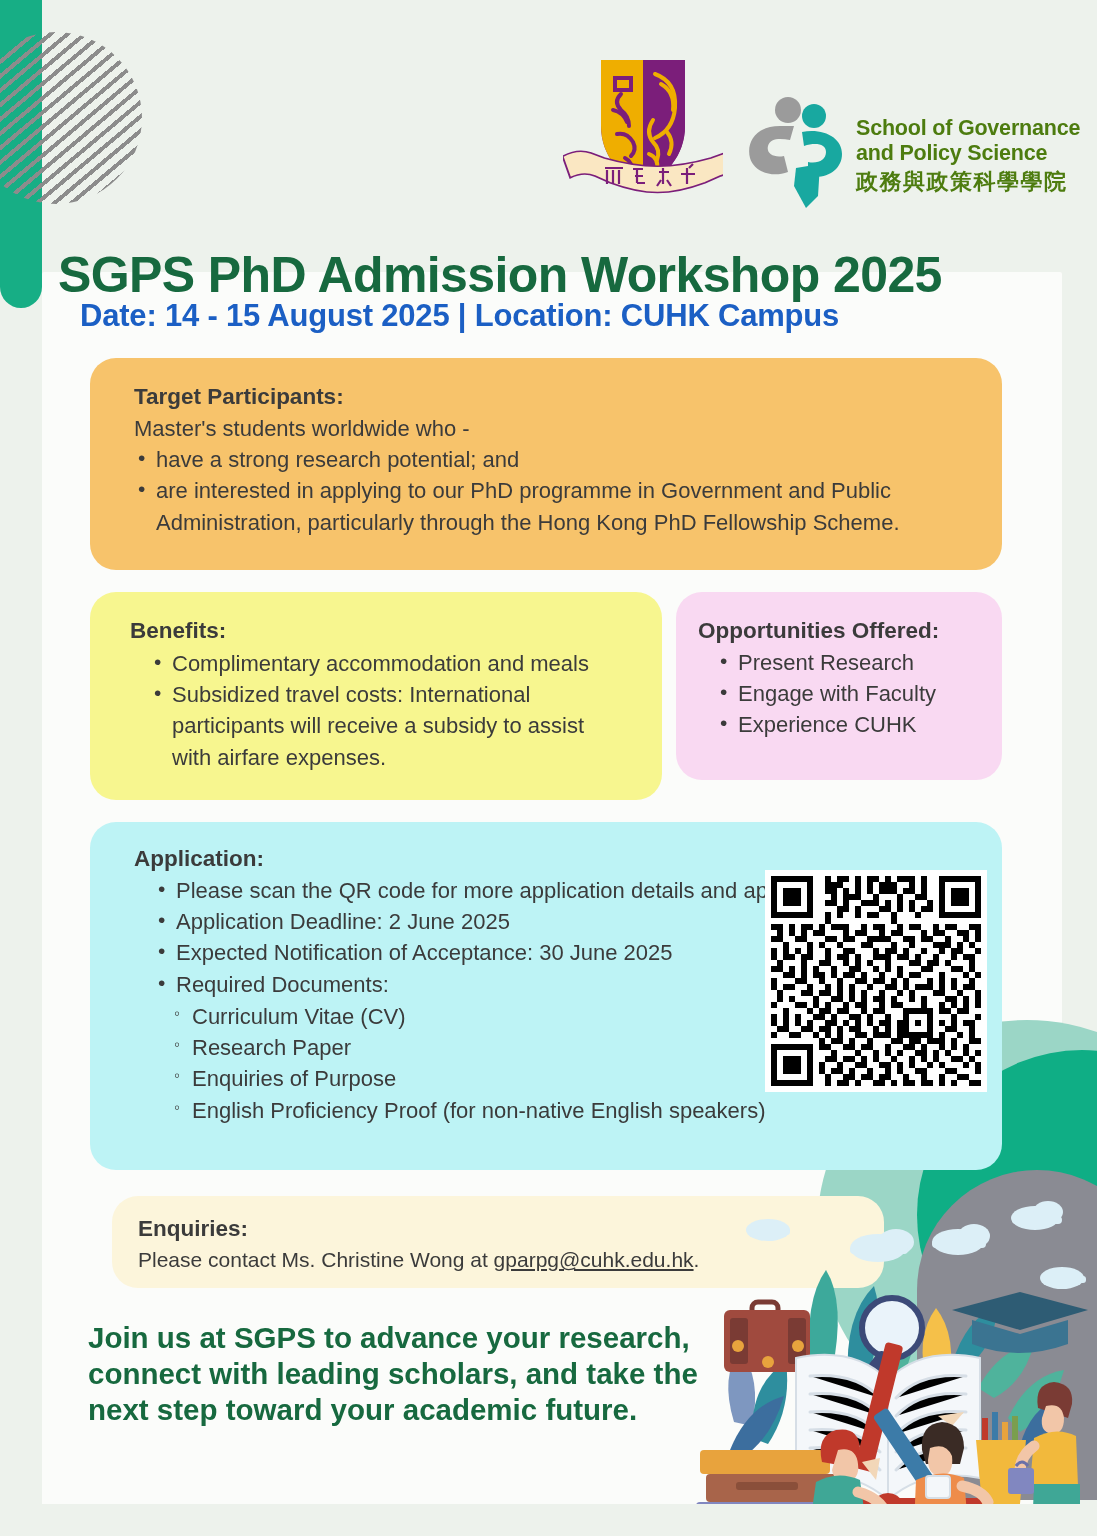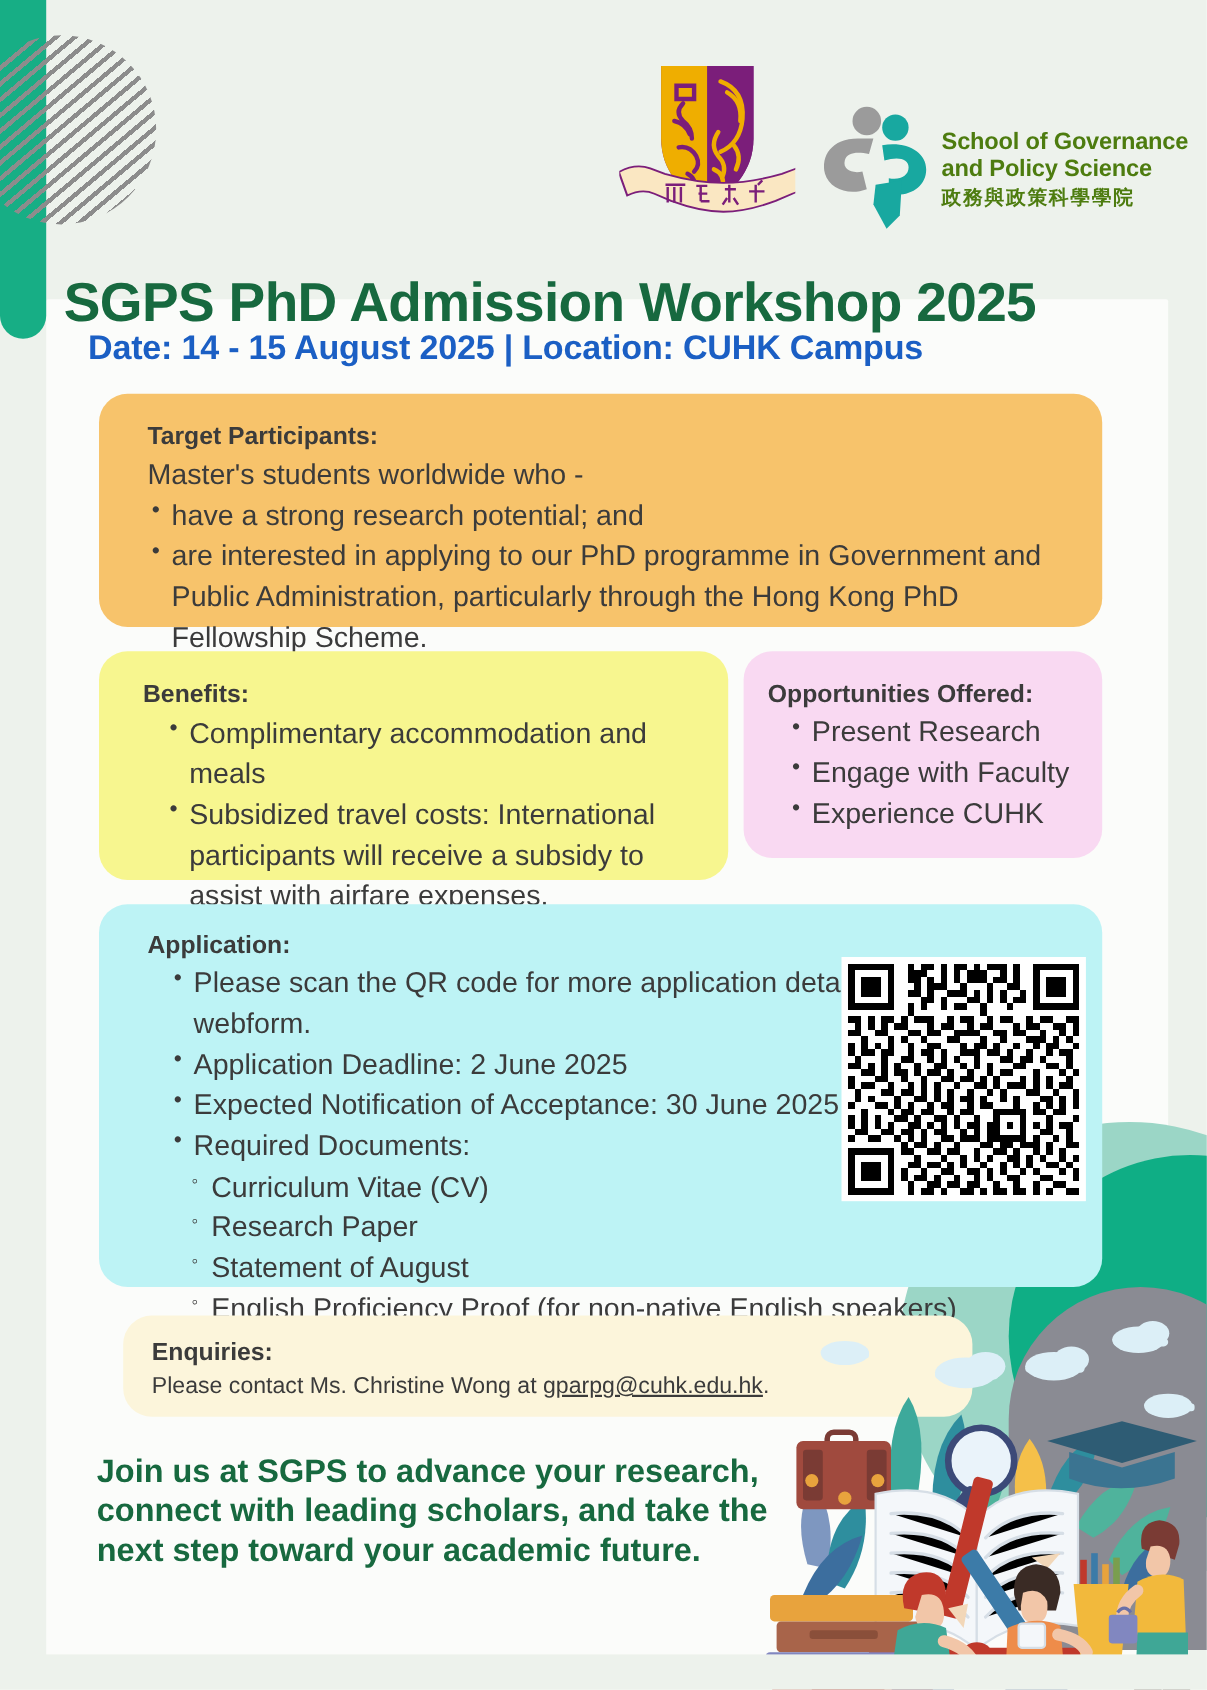--- a/index.html
+++ b/index.html
@@ -46,36 +46,36 @@
 
   
   .header { position:absolute; left:0; top:38px; width:1097px; height:150px; }
   .crest { position:absolute; left:563px; top:10px; width:160px; height:160px; }
   .sgps-logo { position:absolute; left:738px; top:52px; width:120px; height:120px; }
   .sgps-text {
     position:absolute; left:856px; top:78px; width:230px;
     color:#4d7c0f; line-height:1.18;
   }
   .sgps-en { font-size:21.5px; font-weight:bold; letter-spacing:-0.2px; }
-  .sgps-zh { font-size:18px; font-weight:bold; letter-spacing:1.5px; margin-top:2px; }
+  .sgps-zh { font-size:22px; font-weight:bold; letter-spacing:1.5px; margin-top:2px; }
 
   
   .main-title {
     position:absolute; left:58px; top:200px; width:1020px;
     font-size:50px; font-weight:bold; color:#17693F; letter-spacing:-0.6px;margin-top:46px;
   }
   .subtitle {
     position:absolute; left:80px; top:298px; width:980px;
     font-size:31px; font-weight:bold; color:#1B5FC4; letter-spacing:-0.2px;
   }
 
   
   .card { position:absolute; border-radius:26px; color:#3B3B3B; }
   .card h3 { font-size:22.5px; font-weight:bold; margin-bottom:3px; color:#3B3B3B; }
-  .card p, .card li { font-size:26px; line-height:1.42; }
+  .card p, .card li { font-size:22px; line-height:1.42; }
   .card ul { list-style:none; }
   .card ul li { position:relative; padding-left:22px; }
   .card ul li::before {
     content:"•"; position:absolute; left:4px; top:-1px; font-size:21px;
   }
   .card ul.sub li::before { content:"◦"; font-size:17px; top:1px; }
 
   #card-target {
     left:90px; top:358px; width:912px; height:212px;
     background:#F7C36B; padding:26px 30px 0 44px;
@@ -208,21 +208,21 @@
     <h3>Application:</h3>
     <ul>
       <li>Please scan the QR code for more application details and application webform.</li>
       <li>Application Deadline: 2 June 2025</li>
       <li>Expected Notification of Acceptance: 30 June 2025</li>
       <li>Required Documents:</li>
     </ul>
     <ul class="sub">
       <li>Curriculum Vitae (CV)</li>
       <li>Research Paper</li>
-      <li>Statement of August</li>
+      <li>Enquiries of Purpose</li>
       <li>English Proficiency Proof (for non-native English speakers)</li>
     </ul>
   </div>
 
   <div class="qr-wrap">
     <svg viewBox="0 0 37 37" shape-rendering="crispEdges">
       <rect width="37" height="37" fill="#fff"></rect>
       <g fill="#000">
         <rect x="1" y="1" width="7" height="7"></rect>
           <rect x="2" y="2" width="5" height="5" fill="#fff"></rect>

